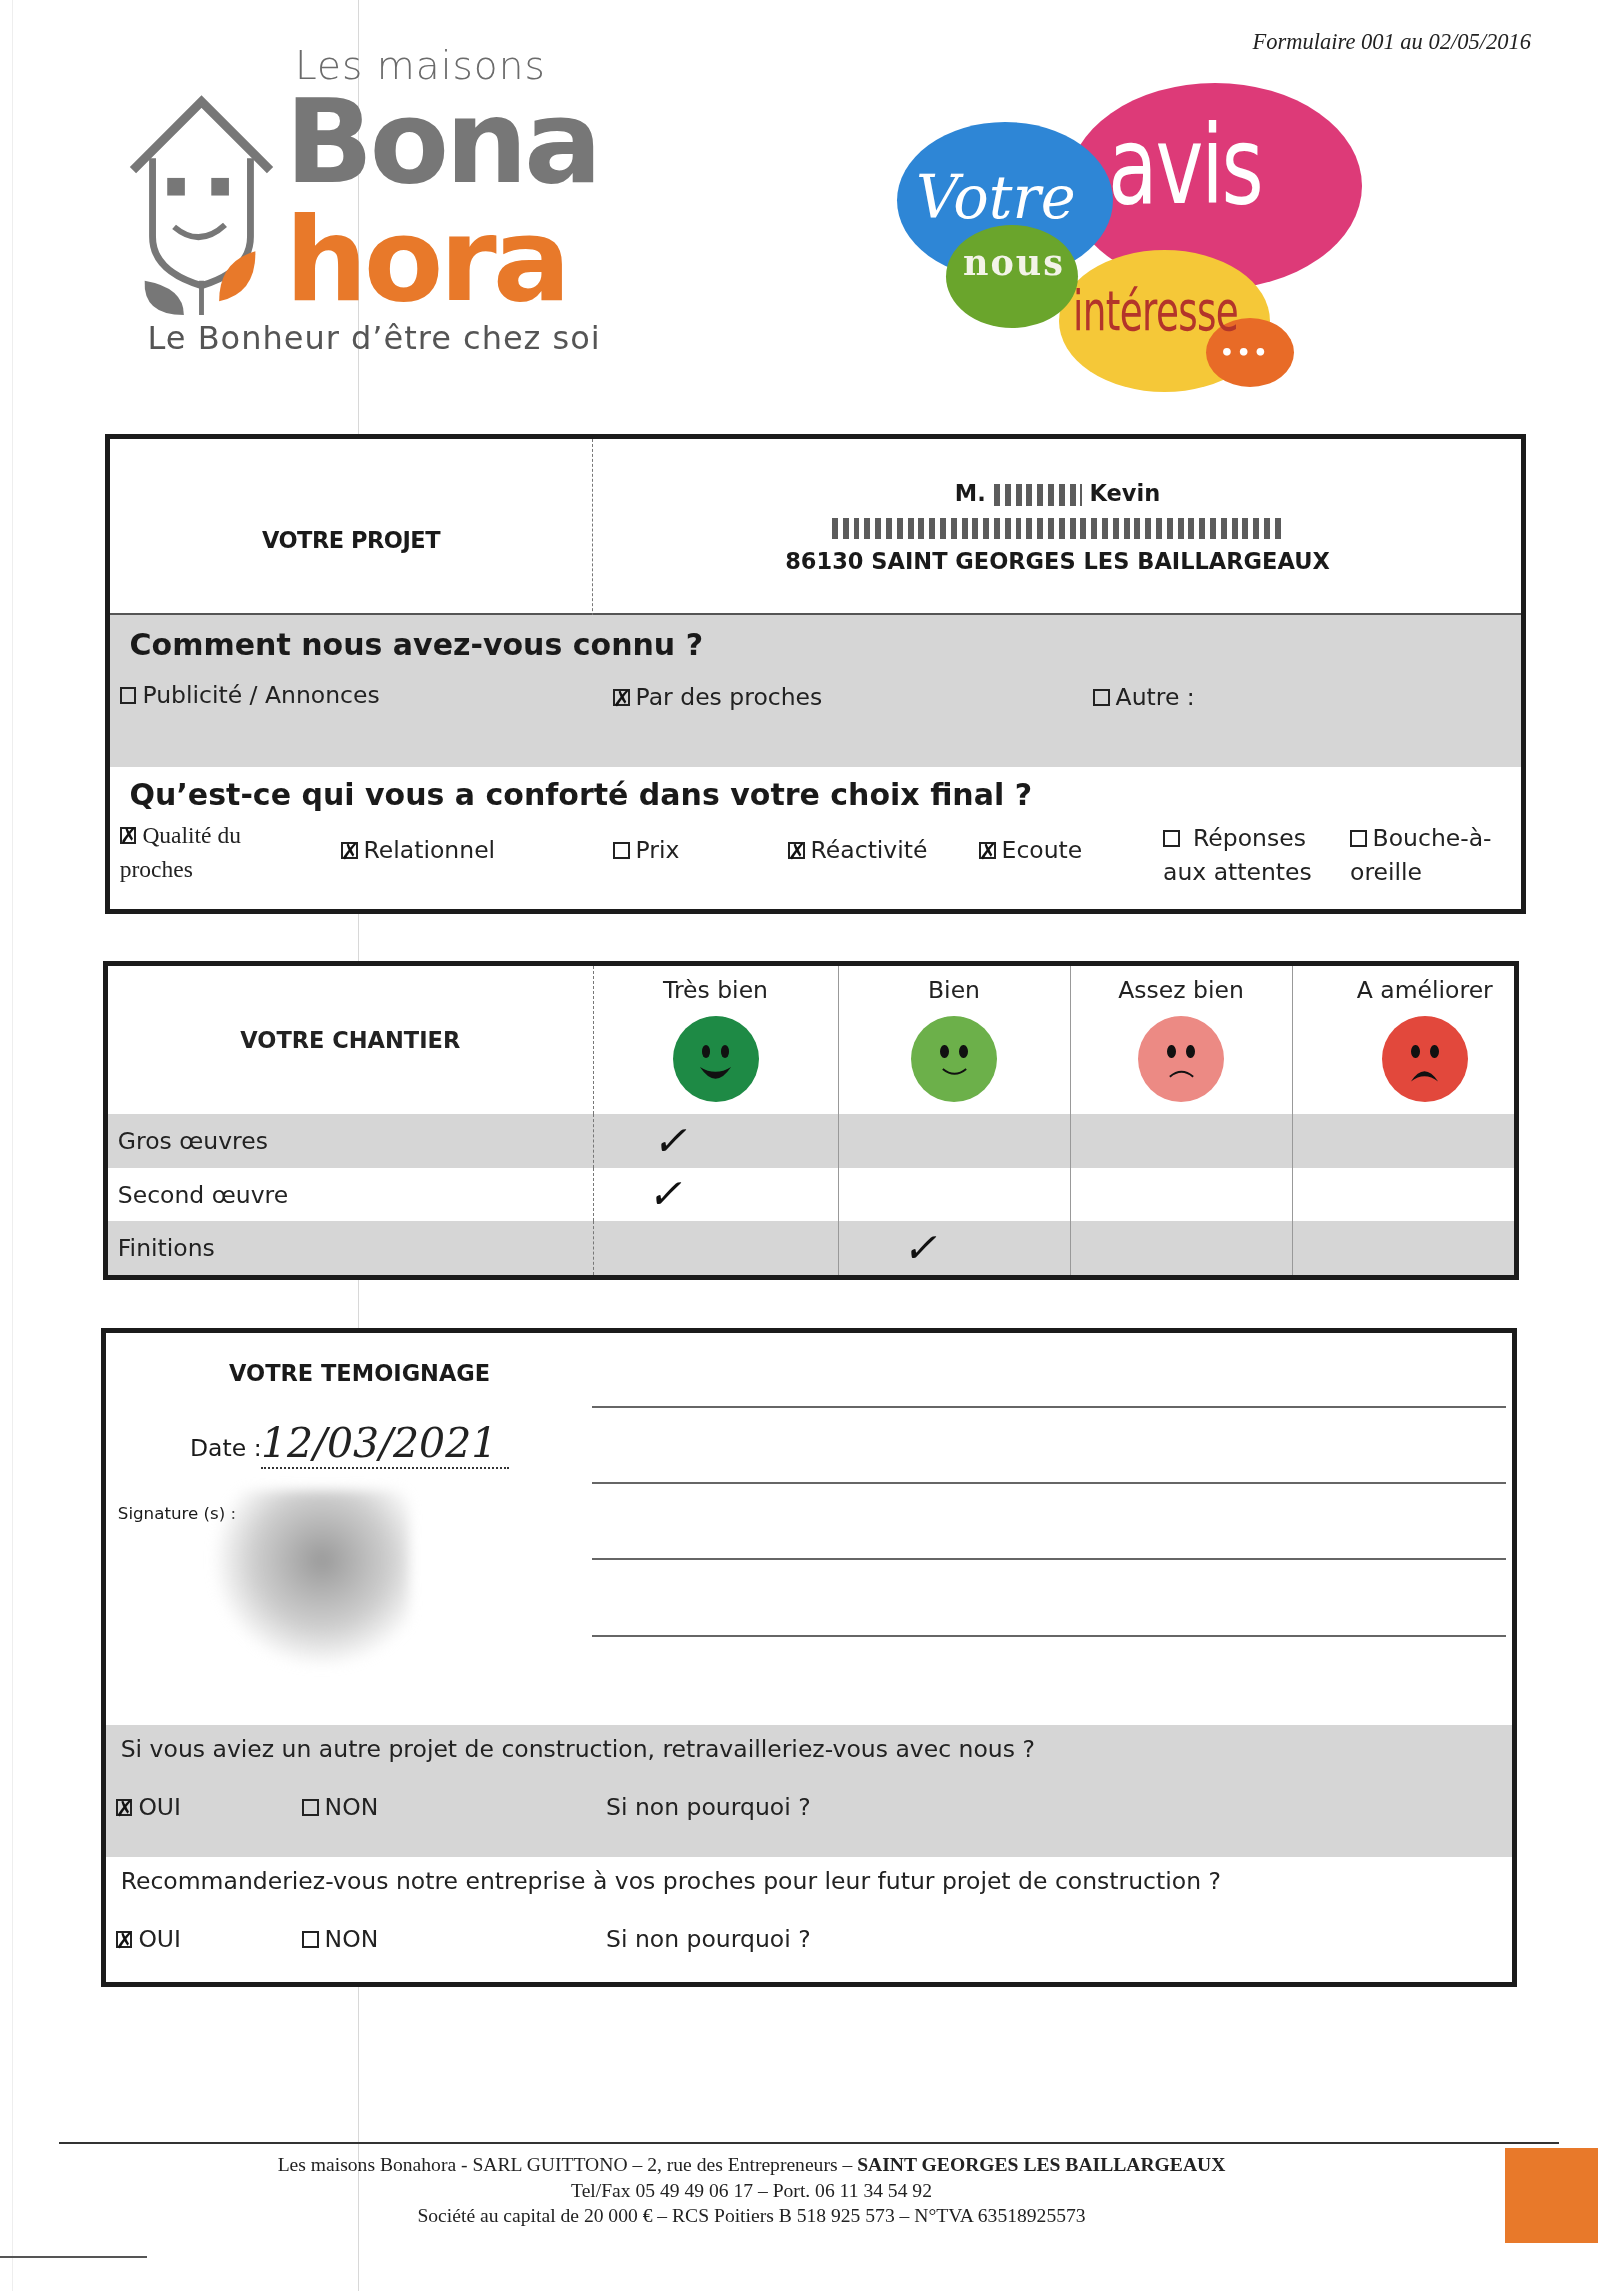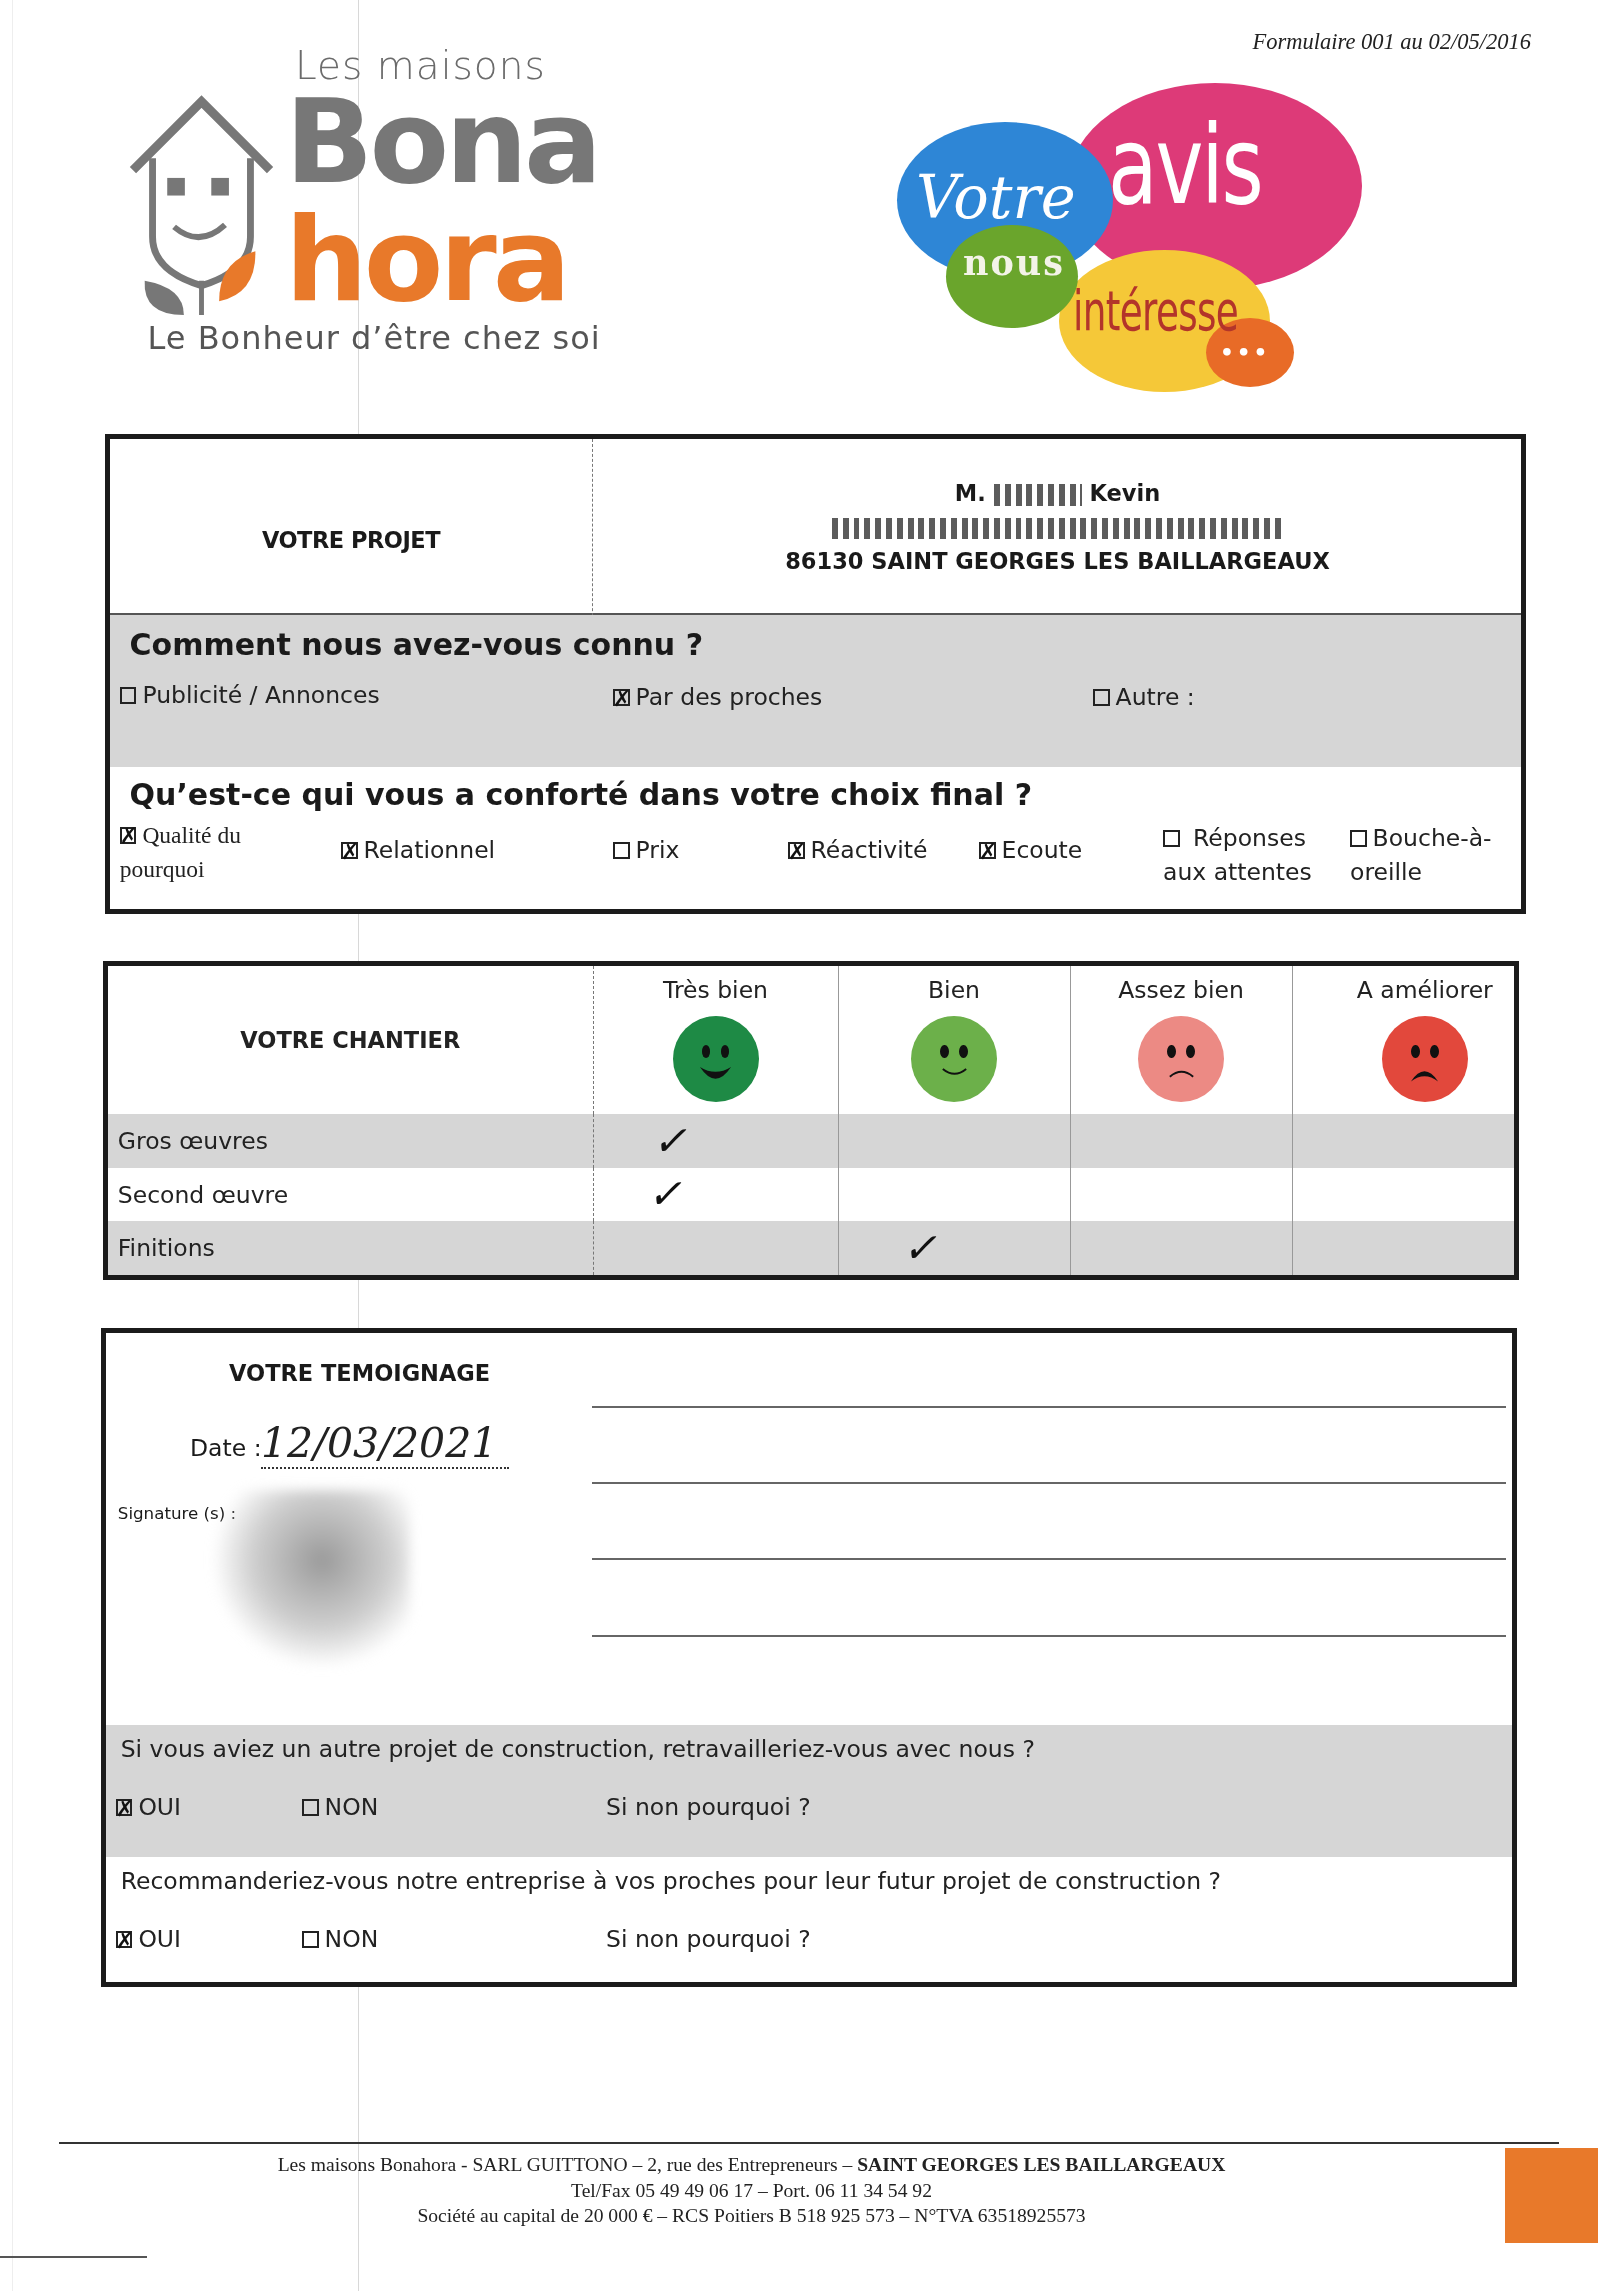--- a/index.html
+++ b/index.html
@@ -145,21 +145,21 @@
     </div>
     <div class="opt" style="left:983px; top:65px;">
       <span class="cb"></span><span>Autre :</span>
     </div>
   </div>
 
   <div class="choix">
     <div class="q" style="top:9.8px;text-align:right;">Qu’est-ce qui vous a conforté dans votre choix final ?</div>
     <div class="opt" style="left:9.8px; top:51px;font-family:Liberation Serif, serif;">
       <span class="cb checked"></span><span>Qualité du</span><br>
-      <span>pourquoi</span>
+      <span>proches</span>
     </div>
     <div class="opt" style="left:198px; top:66px;margin-left:33px;">
       <span class="cb checked"></span><span>Relationnel</span>
     </div>
     <div class="opt" style="left:503px; top:66px;">
       <span class="cb"></span><span>Prix</span>
     </div>
     <div class="opt" style="left:678px; top:66px;">
       <span class="cb checked"></span><span>Réactivité</span>
     </div>

